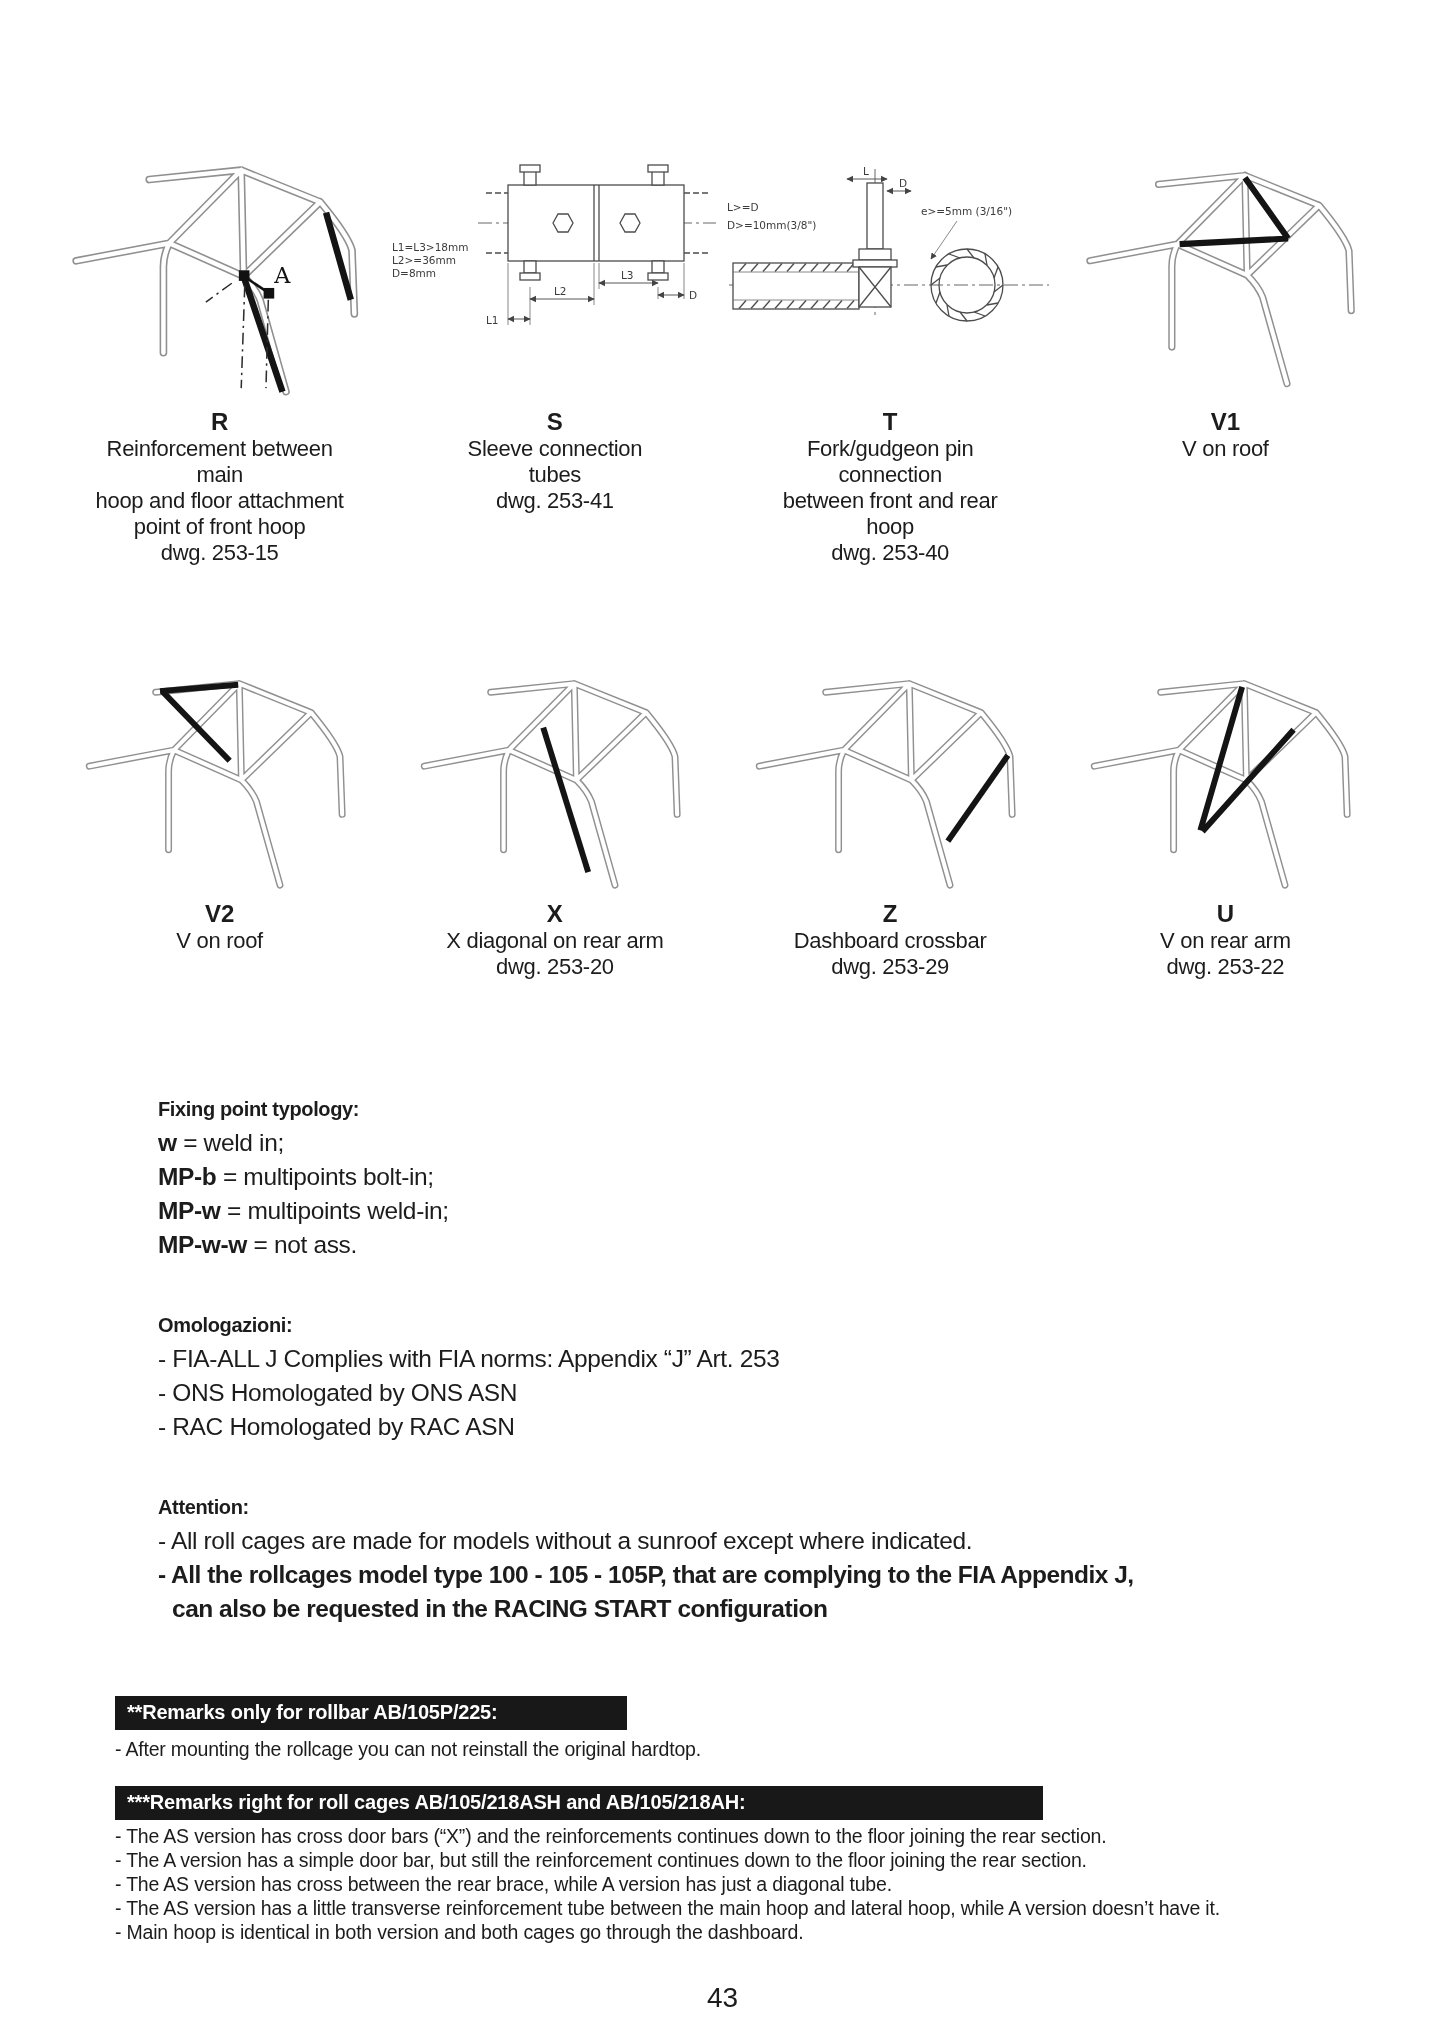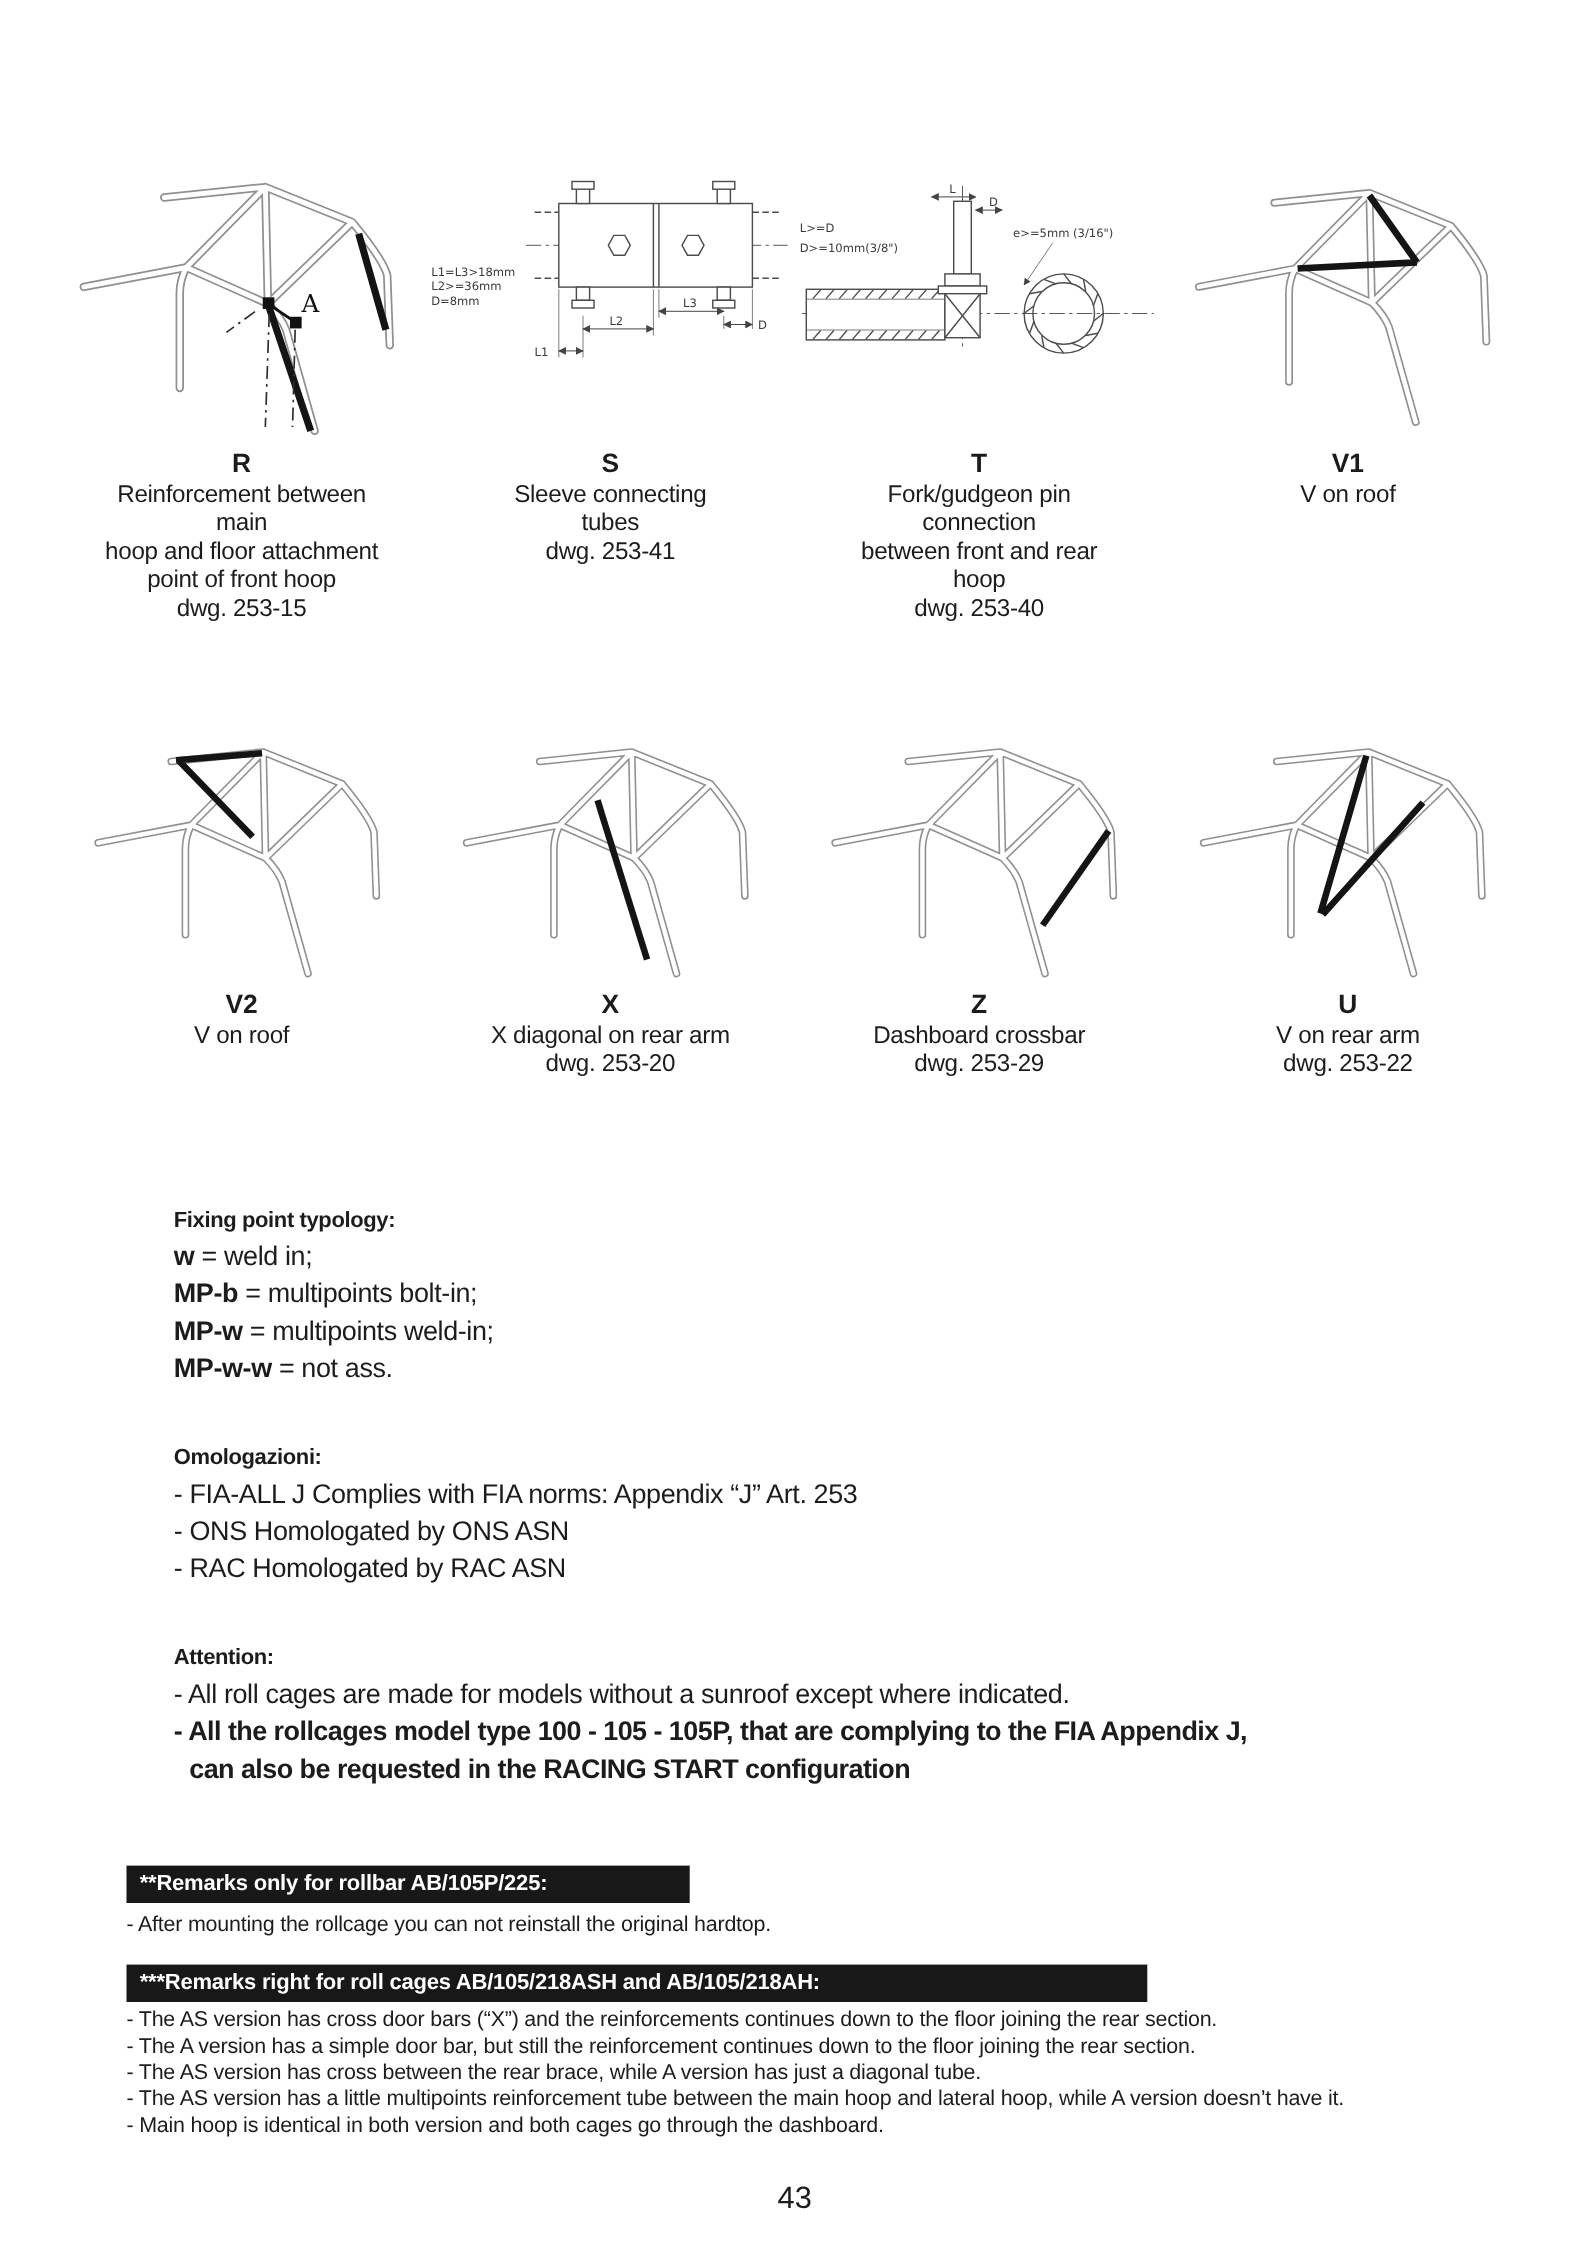--- a/index.html
+++ b/index.html
@@ -131,21 +131,21 @@
           <line class="dim" x1="268" y1="132" x2="294" y2="132" marker-start="url(#arr)" marker-end="url(#arr)"></line>
           <text x="96" y="161">L1</text>
           <text x="164" y="132">L2</text>
           <text x="231" y="116">L3</text>
           <text x="299" y="136">D</text>
         </svg>
       </div>
       <figcaption>
         <div class="fig-letter">S</div>
         <div class="fig-caption">
-            <div class="line">Sleeve connecting</div>
+            <div class="line">Sleeve connection</div>
             <div class="line">tubes</div>
             <div class="line">dwg. 253-41</div>
           </div>
       </figcaption>
     </figure>
 
     <figure class="fig-cell">
       <div class="draw-box">
         <svg viewBox="0 0 330 190" width="330" height="190" class="tech">
           <text x="2" y="48">L&gt;=D</text>
@@ -333,20 +333,20 @@
       <div class="remark-items">
           <div class="line">- After mounting the rollcage you can not reinstall the original hardtop.</div>
         </div>
     </div>
     <div class="remark-2">
       <div class="remark-bar bar-2">***Remarks right for roll cages AB/105/218ASH and AB/105/218AH:</div>
       <div class="remark-items">
           <div class="line">- The AS version has cross door bars (“X”) and the reinforcements continues down to the floor joining the rear section.</div>
           <div class="line">- The A version has a simple door bar, but still the reinforcement continues down to the floor joining the rear section.</div>
           <div class="line">- The AS version has cross between the rear brace, while A version has just a diagonal tube.</div>
-          <div class="line">- The AS version has a little multipoints reinforcement tube between the main hoop and lateral hoop, while A version doesn’t have it.</div>
+          <div class="line">- The AS version has a little transverse reinforcement tube between the main hoop and lateral hoop, while A version doesn’t have it.</div>
           <div class="line">- Main hoop is identical in both version and both cages go through the dashboard.</div>
         </div>
     </div>
   </section>
 
   <div class="page-number">43</div>
 </div>
 
 </body></html>

